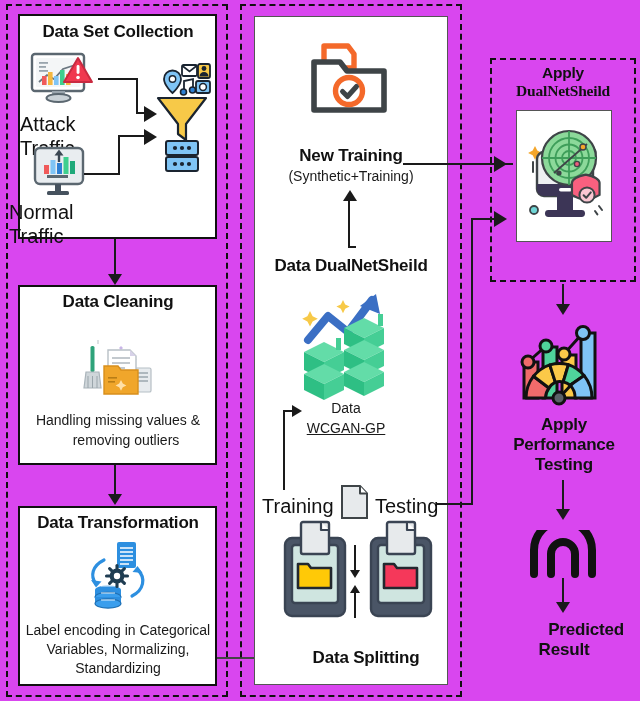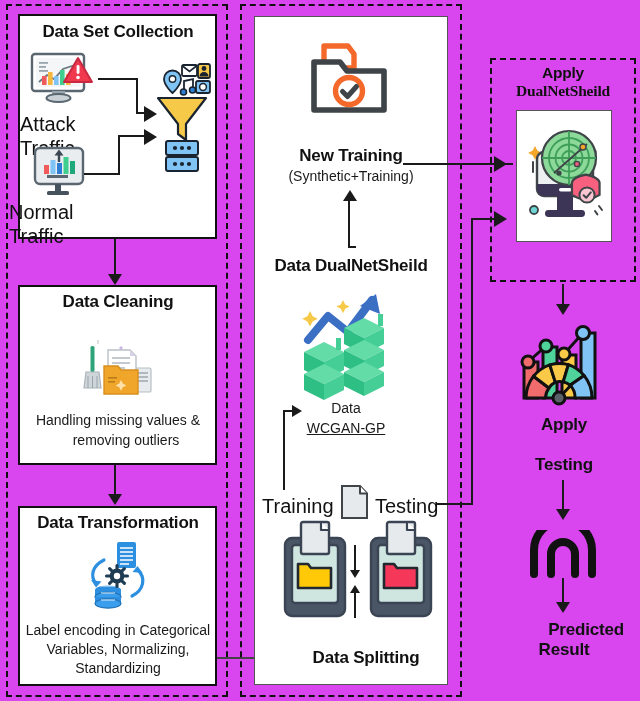--- a/index.html
+++ b/index.html
@@ -437,20 +437,21 @@
       <path d="M43 84 L56 70" stroke="#111" stroke-width="3" stroke-linecap="round"></path>
       <circle cx="43" cy="84" r="6" fill="#5A6068" stroke="#111" stroke-width="3"></circle>
       <circle cx="12" cy="48" r="6" fill="#F06B6B" stroke="#111" stroke-width="3"></circle>
       <circle cx="30" cy="32" r="6" fill="#4FD39B" stroke="#111" stroke-width="3"></circle>
       <circle cx="48" cy="40" r="6" fill="#FBC948" stroke="#111" stroke-width="3"></circle>
       <circle cx="67" cy="19" r="6.5" fill="#7FC4F5" stroke="#111" stroke-width="3"></circle>
     </svg>
   </div>
 
   <div class="abs title" style="left:498px; top:415px; width:132px;">Apply</div>
+  <div class="abs title" style="left:490px; top:435px; width:148px;">Performance</div>
   <div class="abs title" style="left:498px; top:455px; width:132px;">Testing</div>
 
   <div class="ln ln-v" style="left:562px; top:480px; height:32px;"></div>
   <div class="arrow-d" style="left:556px; top:509px;"></div>
 
   <div class="icon-wrap" style="left:524px; top:530px;">
     <svg width="78" height="48" viewBox="0 0 78 48">
       <path d="M10 44 L10 20 A29 29 0 0 1 68 20 L68 44" fill="none" stroke="#111" stroke-width="8" stroke-linecap="round" stroke-linejoin="round"></path>
       <path d="M27 44 L27 24 A12 12 0 0 1 51 24 L51 44" fill="none" stroke="#111" stroke-width="8" stroke-linecap="round" stroke-linejoin="round"></path>
     </svg>

